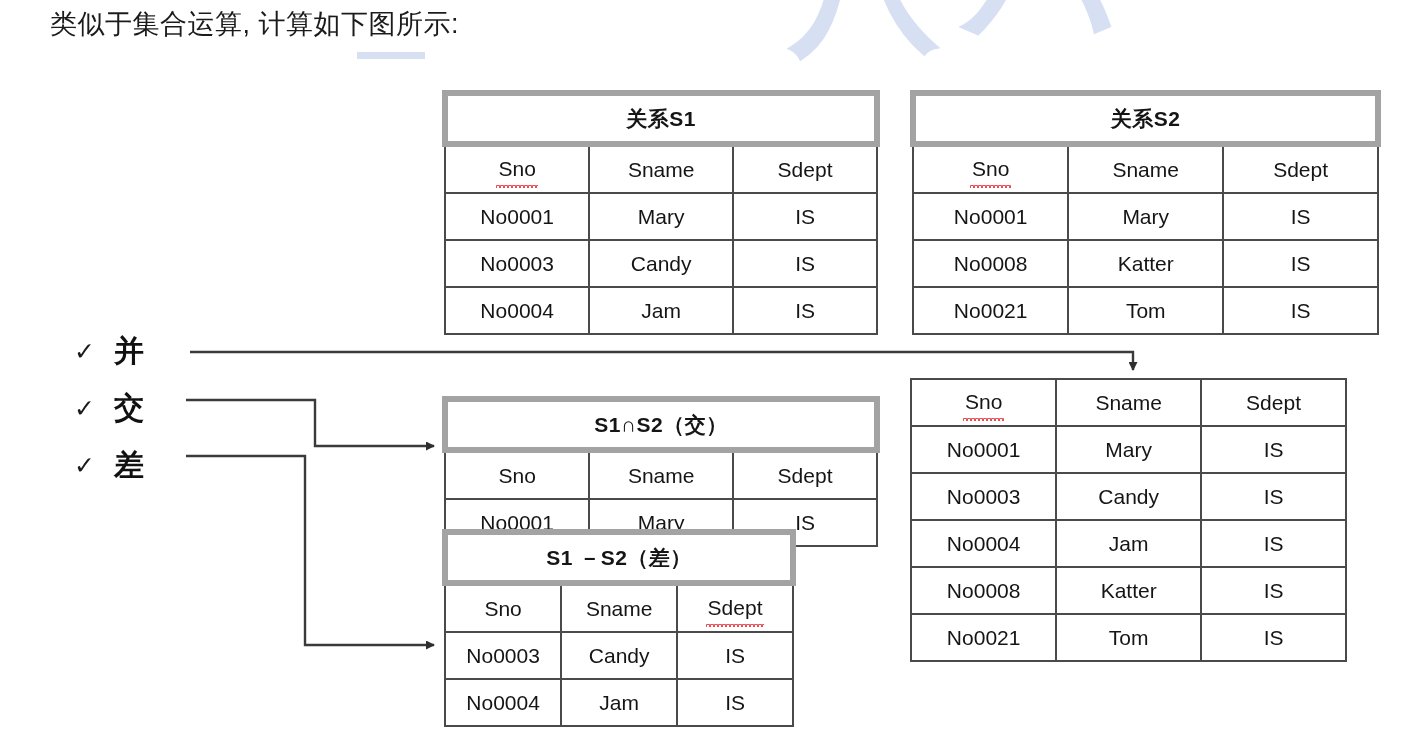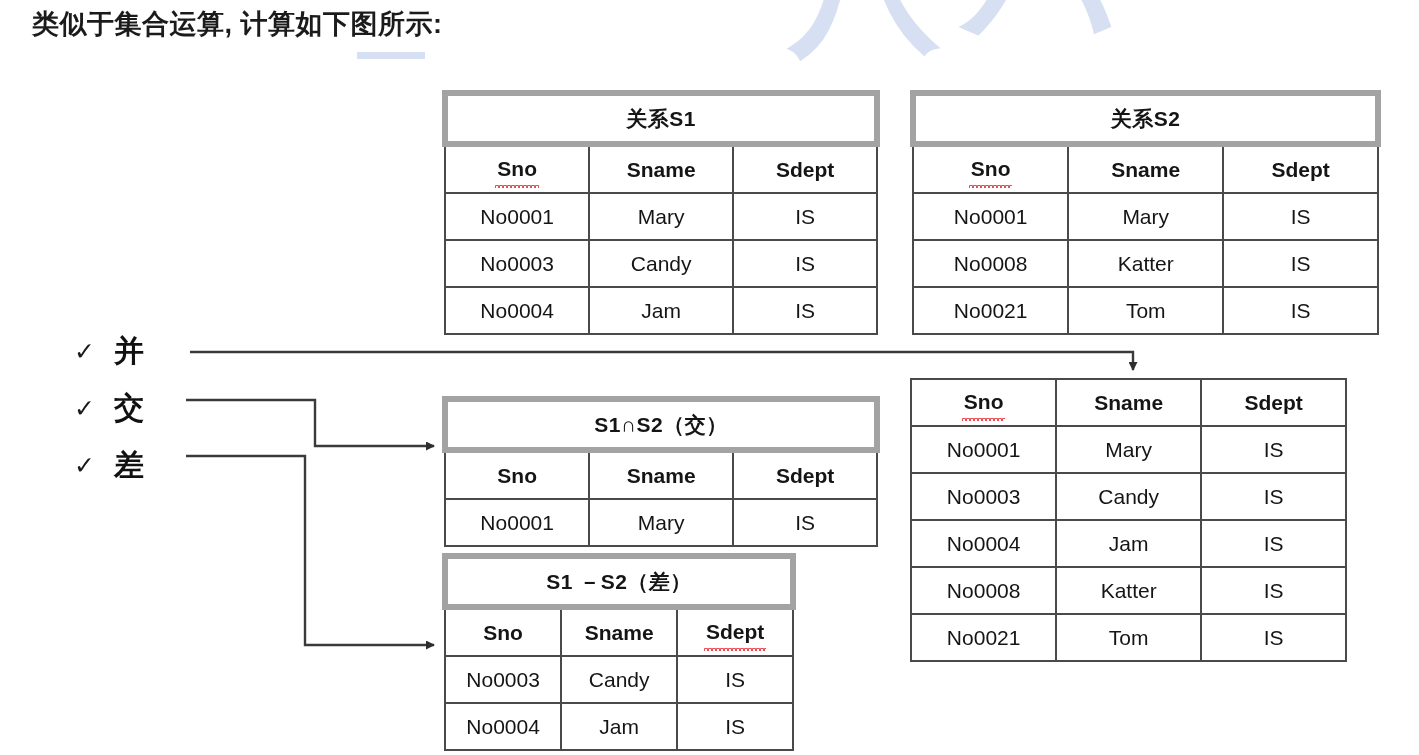--- a/index.html
+++ b/index.html
@@ -43,24 +43,24 @@
     top: 52px;
     left: 357px;
     width: 68px;
     height: 7px;
     background: #d7e0f2;
   }
 
   
   .page-heading {
     position: absolute;
-    left: 32px;
+    left: 50px;
     top: 6px;
     font-size: 27px;
-    font-weight: 700;
+    font-weight: 400;
     letter-spacing: 0.5px;
     color: #1b1b1b;
     white-space: nowrap;
   }
 
   
   .bullet-list { position: absolute; left: 74px; top: 331px; }
   .bullet-row {
     position: absolute;
     display: flex;
@@ -112,21 +112,21 @@
     height: 45px;
     background: #ffffff;
   }
   .rel-table td.title-cell {
     border: 6px solid #a3a3a3;
     font-size: 21px;
     font-weight: 700;
     letter-spacing: 0.5px;
   }
   .rel-table td.head-cell {
-    font-weight: 700;
+    font-weight: 400;
     border-radius: 18px;
   }
   .rel-table td.body-cell {
     font-weight: 400;
   }
   .squiggle {
     position: relative;
     display: inline-block;
     padding-bottom: 2px;
   }
@@ -141,21 +141,21 @@
       radial-gradient(circle at 2px 3px, rgba(0,0,0,0) 1.4px, #e8434a 1.5px, #e8434a 2.1px, rgba(0,0,0,0) 2.2px);
     background-size: 4px 5px;
     background-repeat: repeat-x;
     opacity: 0.95;
   }
 
   
   #table-s1      { left: 442px; top: 90px;  width: 438px; }
   #table-s2      { left: 910px; top: 90px;  width: 471px; }
   #table-inter   { left: 442px; top: 396px; width: 438px; }
-  #table-diff    { left: 442px; top: 553px; width: 354px; }
+  #table-diff    { left: 442px; top: 529px; width: 354px; }
   #table-union   { left: 910px; top: 378px; width: 437px; }
 
   .col-sno   { width: 33.4%; }
   .col-sname { width: 33.3%; }
   .col-sdept { width: 33.3%; }
 </style>
 </head>
 <body>
 
 <div class="watermark">

